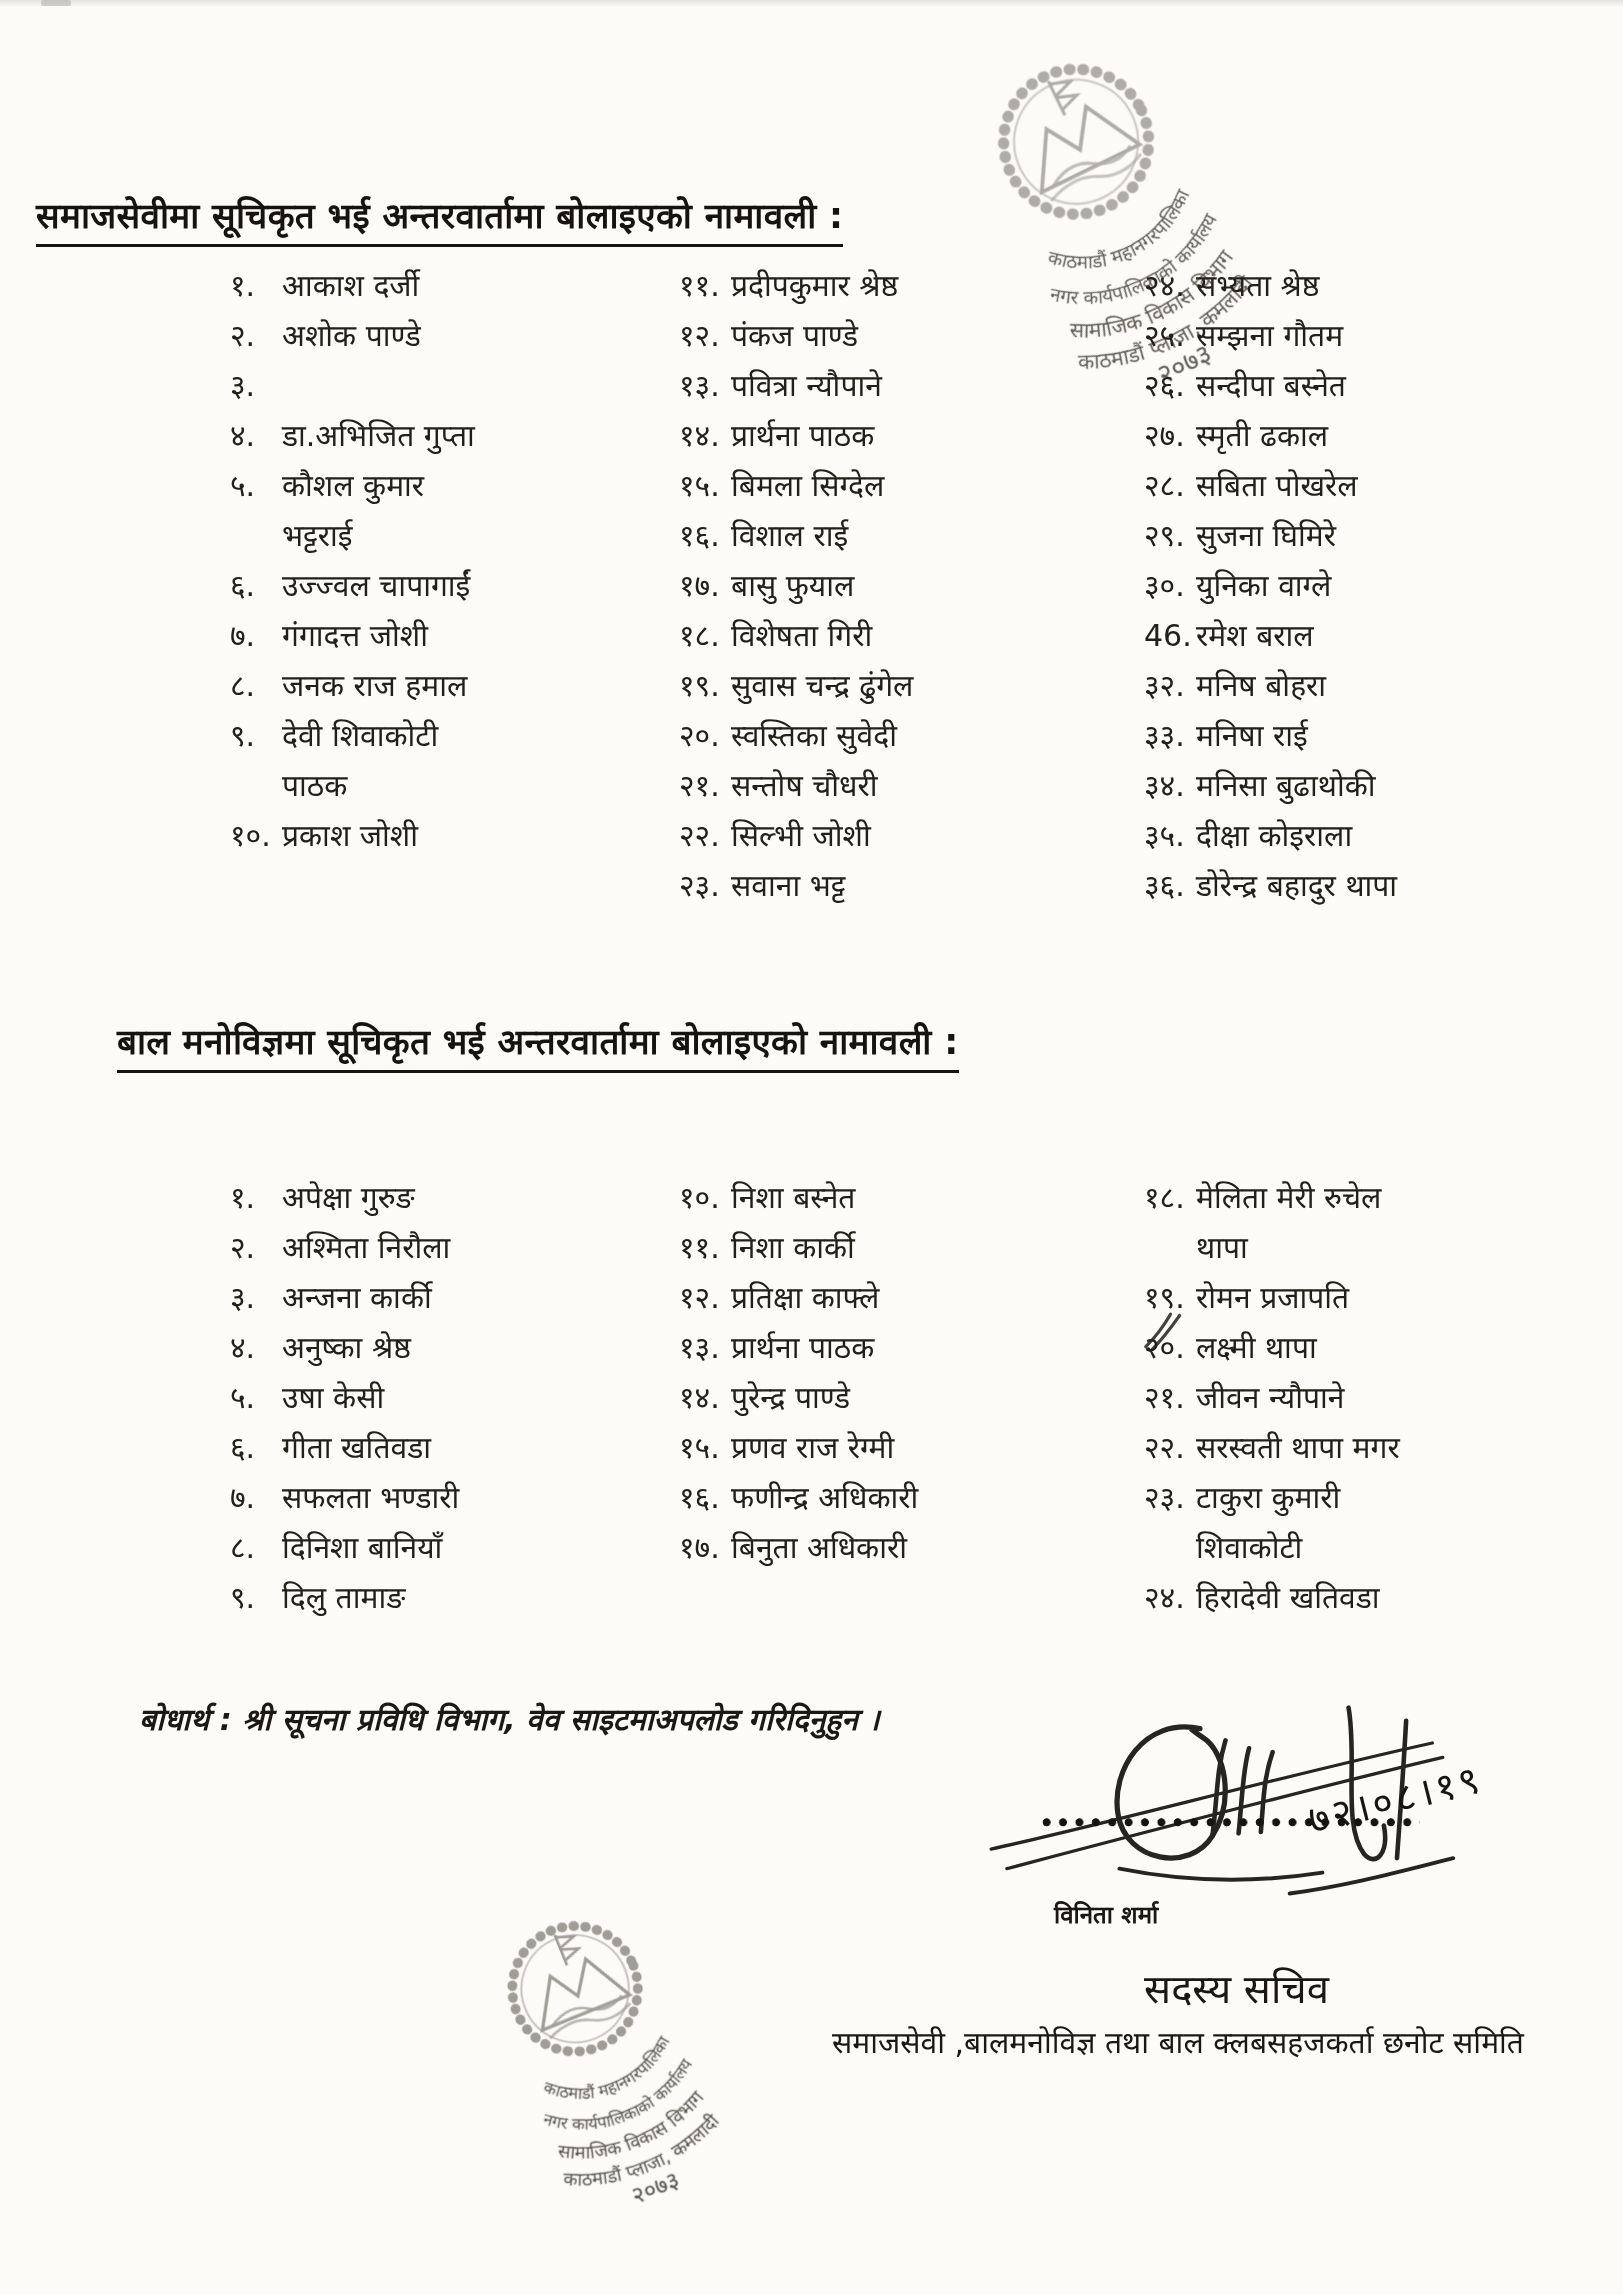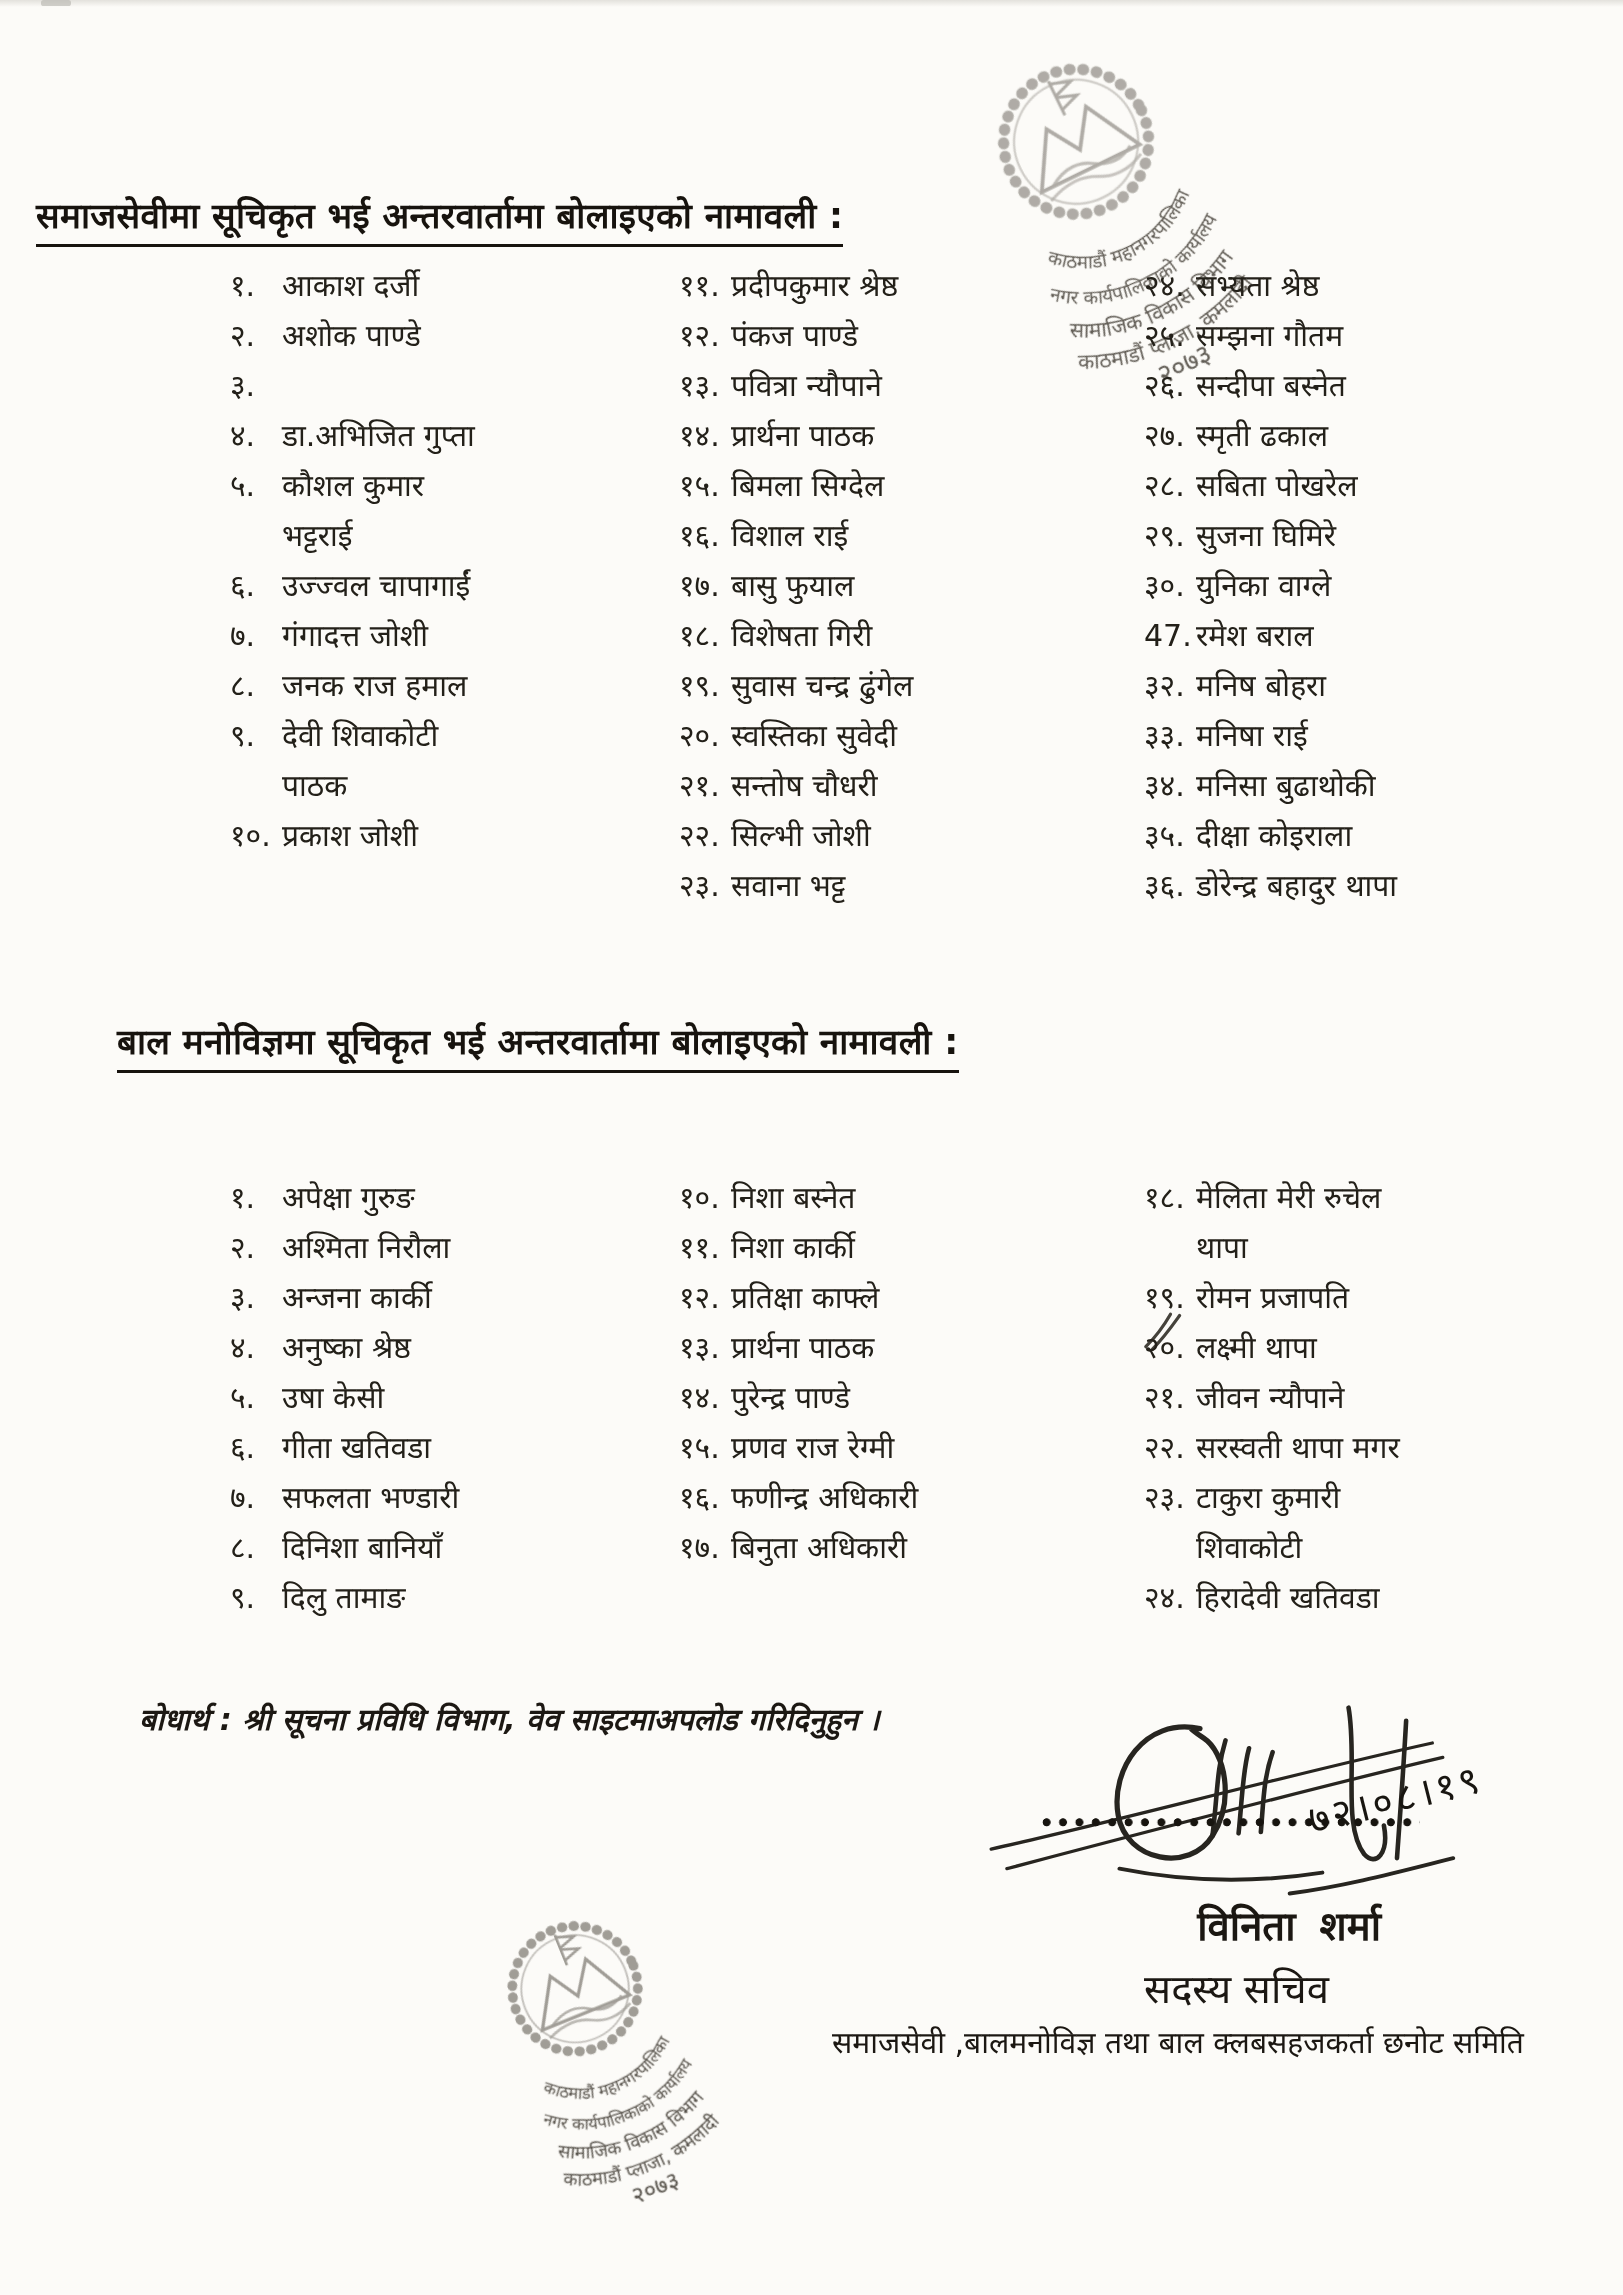--- a/index.html
+++ b/index.html
@@ -33,21 +33,21 @@
   .stamp-arc-text{fill:#4a453d;font-family:"DejaVu Sans","Liberation Sans",sans-serif;}
   .dotline{
     position:absolute;width:378px;height:9.8px;
     background:radial-gradient(circle at 4.6px 5.2px,#17140f 3.6px,rgba(0,0,0,0) 4.3px);
     background-size:16.4px 9.8px;background-repeat:repeat-x;
   }
   .sig-date{
     position:absolute;font-size:39px;letter-spacing:3.3px;color:#181510;
     transform:rotate(-14deg);font-weight:500;white-space:nowrap;
   }
-  .sign-name{position:absolute;font-size:40px;font-weight:600;color:#1b1712;text-align:right;font-family:Liberation Mono, monospace;}
+  .sign-name{position:absolute;font-size:24px;font-weight:600;color:#1b1712;text-align:left;}
   .sign-role{position:absolute;font-size:40px;font-weight:500;color:#1b1712;text-align:center;}
   .sign-committee{position:absolute;font-size:30px;font-weight:500;color:#1b1712;text-align:center;white-space:nowrap;}
 </style>
 </head>
 <body>
 
 <div class="scan-mark"></div>
 
 <svg class="stamp" style="left:916px;top:19.6px;" width="393" height="423" viewBox="0 0 520 560">
   <g transform="rotate(-26 260 260)" opacity="0.88">
@@ -239,21 +239,21 @@
       <span class="num">२९.</span>
       <span class="nm">सुजना घिमिरे</span>
     </div>
 
     <div class="row">
       <span class="num">३०.</span>
       <span class="nm">युनिका वाग्ले</span>
     </div>
 
     <div class="row">
-      <span class="num">47.</span>
+      <span class="num">46.</span>
       <span class="nm">रमेश बराल</span>
     </div>
 
     <div class="row">
       <span class="num">३२.</span>
       <span class="nm">मनिष बोहरा</span>
     </div>
 
     <div class="row">
       <span class="num">३३.</span>

